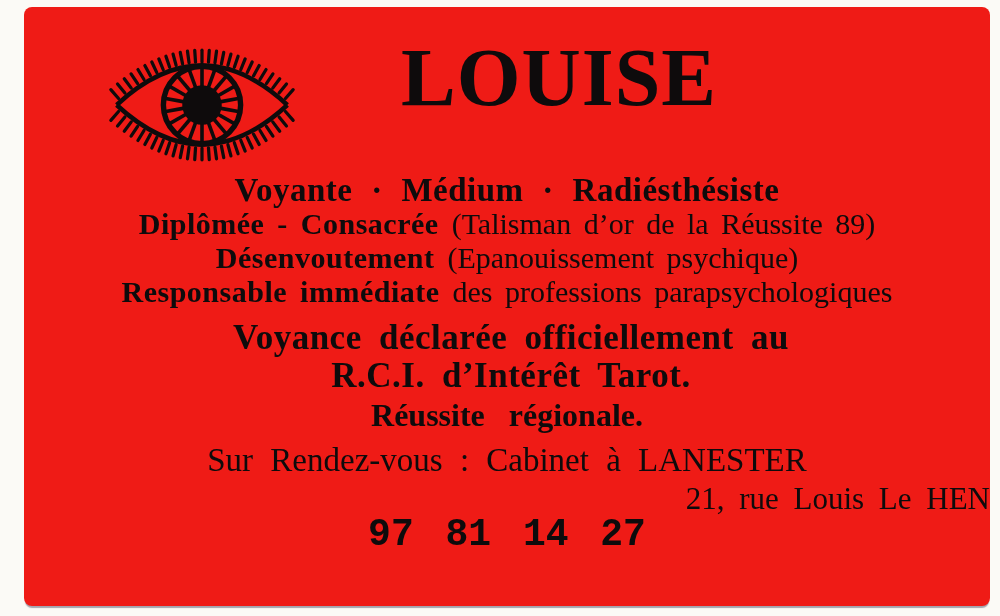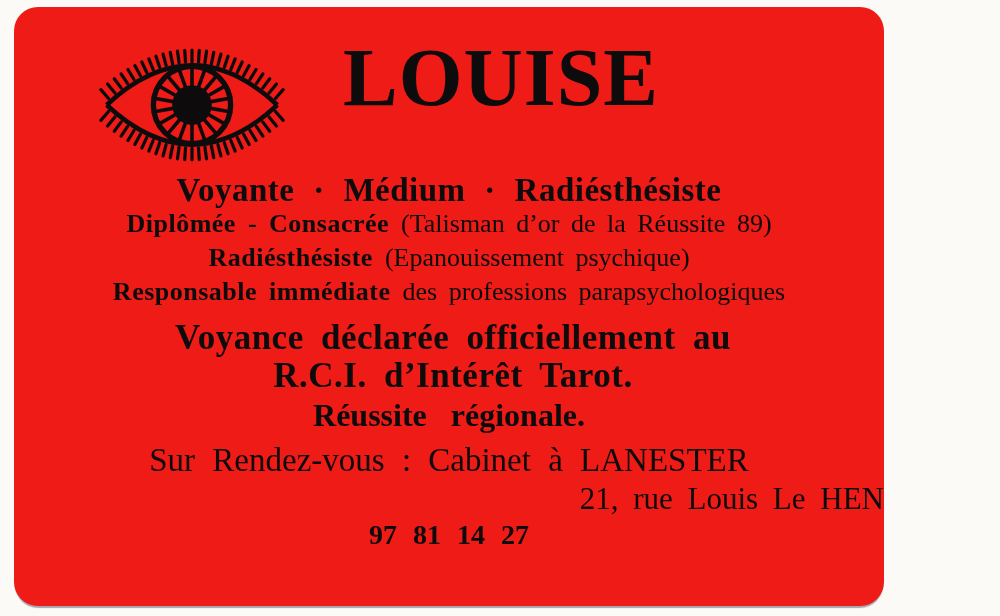--- a/index.html
+++ b/index.html
@@ -5,48 +5,48 @@
   html,body{margin:0;padding:0;}
   body{
     width:1000px;height:616px;
     background:#fbfaf6;
     font-family:"Liberation Serif", serif;
     overflow:hidden;
     position:relative;
   }
   .card{
     position:absolute;
-    left:14px; top:7px;
-    width:870px; height:599px;
-    border-radius:24px;
+    left:24px; top:7px;
+    width:966px; height:599px;
+    border-radius:8px;
     box-shadow:0 3px 1px -1px rgba(95,95,115,.55);
   }
   .header{position:absolute; left:0; top:0; width:100%; height:160px;}
   .eye{position:absolute; left:72px; top:36px; width:212px; height:124px;}
   .title{
     position:absolute; left:0; top:28px; width:100%;
     padding-left:104px; box-sizing:border-box;
     text-align:center;
     font-size:82px; font-weight:700; letter-spacing:1px;
     line-height:86px;
   }
   .text-block{
     position:absolute; left:0; top:166px; width:100%;
     text-align:center;
   }
   .line{white-space:nowrap;}
   .professions{font-size:33px; font-weight:700; line-height:34px; word-spacing:10px; letter-spacing:.5px;}
-  .cred{font-size:26px; line-height:34px; word-spacing:5px;}
+  .cred{font-size:30px; line-height:34px; word-spacing:5px;}
   .cred:first-of-type{margin-top:8px;}
   .cred b{letter-spacing:.5px;}
   .declaration{font-size:35px; font-weight:700; line-height:38px; word-spacing:8px; margin-top:10px; letter-spacing:.5px;padding-left:8px;}
   .promise{font-size:32px; font-weight:700; line-height:36px; word-spacing:16px; margin-top:2px;}
   .appointment{font-size:33px; line-height:38px; word-spacing:9px; margin-top:8px;text-align:center;}
   .address{font-size:31px; line-height:36px; word-spacing:7px; margin-top:2px;text-align:right;}
-  .phone{font-size:28px; font-weight:700; line-height:36px; word-spacing:9px;}
+  .phone{font-size:38px; font-weight:700; line-height:36px; word-spacing:9px;font-family:Liberation Mono, monospace;}
 </style>
 </head>
 <body>
 
 <div class="card" style="background: rgb(239, 27, 22); color: rgb(14, 11, 12);">
   <div class="header">
     <div class="eye">
       <svg id="eye-svg" viewBox="-118 -66 236 132" width="212" height="124" aria-hidden="true">
           <path d="M -95 0 Q 0 -88 95 0" fill="none" stroke="#0e0b0c" stroke-width="5"></path>
           <line x1="-92.89251157956808" y1="-7.292854067691022" x2="-101.4806742131644" y2="-17.05212978768684" stroke="#0e0b0c" stroke-width="3.6" stroke-linecap="round"></line>
@@ -129,21 +129,21 @@
     <div class="title">LOUISE</div>
   </div>
 
   <div class="text-block">
     <div class="line professions">Voyante · Médium · Radiésthésiste</div>
 
     <div class="line cred">
       <b>Diplômée - Consacrée </b><span>(Talisman d’or de la Réussite 89)</span>
     </div>
     <div class="line cred">
-      <b>Radiésthésiste </b><span>(Epanouissement psychique)</span>
+      <b>Désenvoutement </b><span>(Epanouissement psychique)</span>
     </div>
     <div class="line cred">
       <b>Responsable immédiate </b><span>des professions parapsychologiques</span>
     </div>
 
     <div class="declaration">
       <div class="line">Voyance déclarée officiellement au</div>
       <div class="line">R.C.I. d’Intérêt Tarot.</div>
     </div>
 

